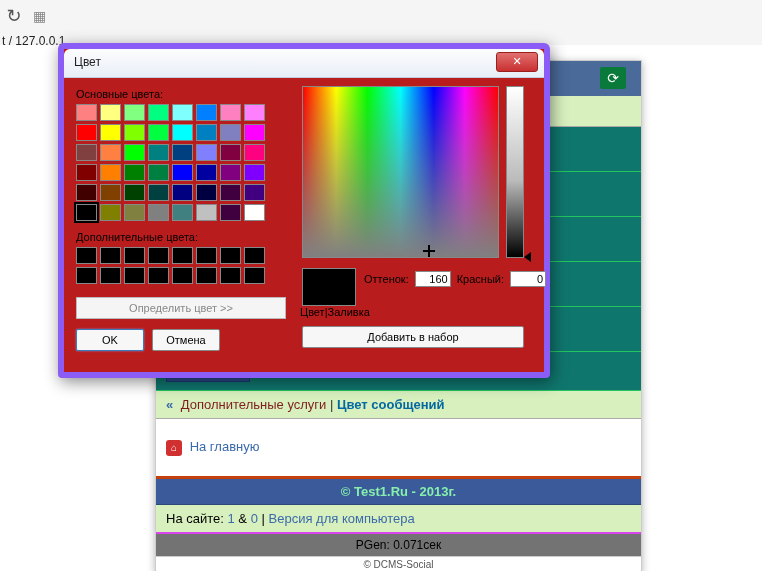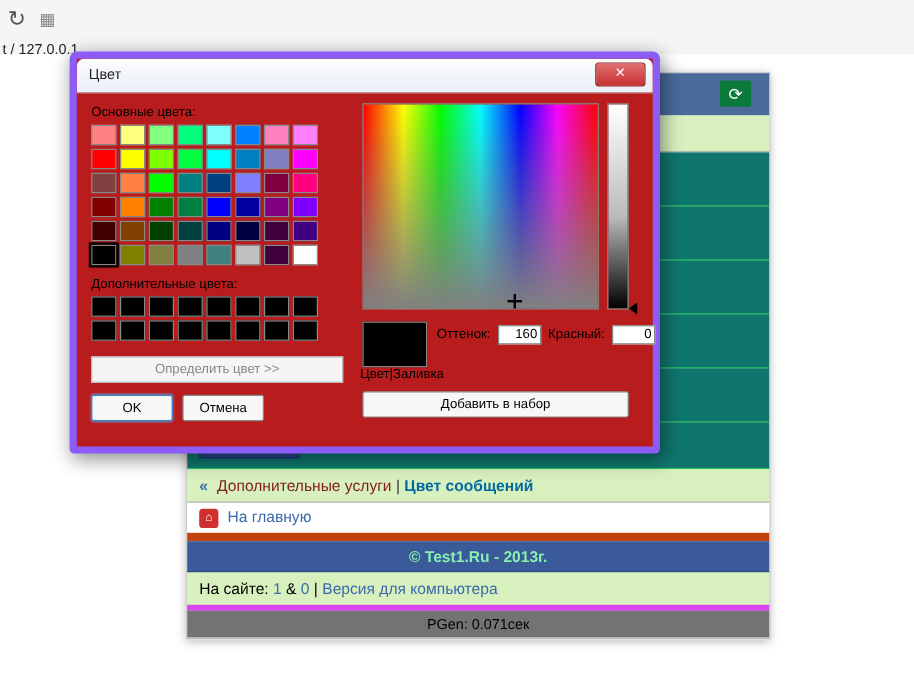--- a/index.html
+++ b/index.html
@@ -12,25 +12,25 @@
   .header-bar { background:#4a6a9a; height:35px; position:relative; }
   .header-btn { position:absolute; right:15px; top:6px; width:26px; height:22px; background:#0a7a3a; color:#fff; text-align:center; line-height:22px; font-size:14px; border-radius:2px; }
   .section-green { background:#d8f0be; border-bottom:1px solid #aaa; padding:6px 10px; font-size:13px; min-height:18px; }
   .section-white { background:#0f766e; border-bottom:1px solid #22c55e; padding:10px 10px; min-height:20px;text-decoration:underline; }
   .disable-btn { display:inline-block; background:#2a4a8a; color:#f5d040; font-weight:bold; padding:4px 8px; border:1px solid #1a3a7a; font-size:12px; margin:2px 6px 4px; }
   .breadcrumb { background:#d8f0be; padding:6px 10px; font-size:13px; border-bottom:1px solid #aaa; }
   .breadcrumb a { color:#7f1d1d; text-decoration:none; }
   .breadcrumb .sep { color:#333; }
   .breadcrumb b { color:#0369a1; }
   .dquo { color:#3a6aaa; font-weight:bold; margin-right:4px; }
-  .home-row { background:#fff; padding:4px 10px; font-size:13px; border-bottom:7px solid #c2410c; }
+  .home-row { background:#fff; padding:20px 10px; font-size:13px; border-bottom:3px solid #c2410c; }
   .home-icon { display:inline-block; width:16px; height:16px; background:#d03030; border-radius:3px; color:#fff; text-align:center; line-height:16px; font-size:10px; vertical-align:middle; margin-right:4px; }
   .home-row a { color:#3a6aaa; text-decoration:none; }
   .copyright { background:#3a5a9a; color:#86efac; text-align:center; padding:5px; font-size:13px; font-weight:bold; border-bottom:1px solid #2a4a7a; }
-  .online-row { background:#d8f0be; padding:6px 10px; font-size:13px; border-bottom:5px solid #d946ef; }
+  .online-row { background:#d8f0be; padding:6px 10px; font-size:13px; border-bottom:2px solid #d946ef; }
   .online-row a { color:#3a6aaa; text-decoration:none; }
   .pgen { background:#737373; text-align:center; padding:4px; font-size:12px; border-bottom:1px solid #ccc; }
   .dcms { background:#fff; text-align:center; padding:2px; font-size:10px; color:#555; }
 
   
   .dialog { position:absolute; top:12px; left:58px; width:480px; background:#b91c1c; border:6px solid #8b5cf6; border-radius:6px 6px 4px 4px; box-shadow:2px 4px 16px rgba(0,0,0,0.45);margin-top:31px; }
   .titlebar { height:28px; background:linear-gradient(#fdfdfe,#e8eef7); border-bottom:1px solid #c0d0e0; border-radius:6px 6px 0 0; position:relative; }
   .titlebar-txt { position:absolute; left:10px; top:6px; font-size:12px; color:#222; }
   .close-btn { position:absolute; right:6px; top:3px; width:40px; height:18px; background:linear-gradient(#e27070,#c83030); border:1px solid #9a2020; border-radius:3px; color:#fff; text-align:center; line-height:16px; font-size:11px; }
   .dlg-body { padding:10px 12px 12px; font-size:11px; color:#000; }
@@ -105,20 +105,21 @@
   <div class="copyright">© Test1.Ru - 2013г.</div>
   <div class="online-row">
     <span>На сайте:</span>
     <a href="#">1</a>
     <span>&amp;</span>
     <a href="#">0</a>
     <span> </span><span>|</span><span> </span>
     <a href="#">Версия для компьютера</a>
   </div>
   <div class="pgen">PGen: 0.071сек</div>
+  <div class="dcms">© DCMS-Social</div>
 </div>
 
 <div class="dialog">
   <div class="titlebar">
     <span class="titlebar-txt">Цвет</span>
     <div class="close-btn">✕</div>
   </div>
   <div class="dlg-body" style="position:relative; height:272px;">
     <div class="left-pane">
       <div class="lbl">Основные цвета:</div>

